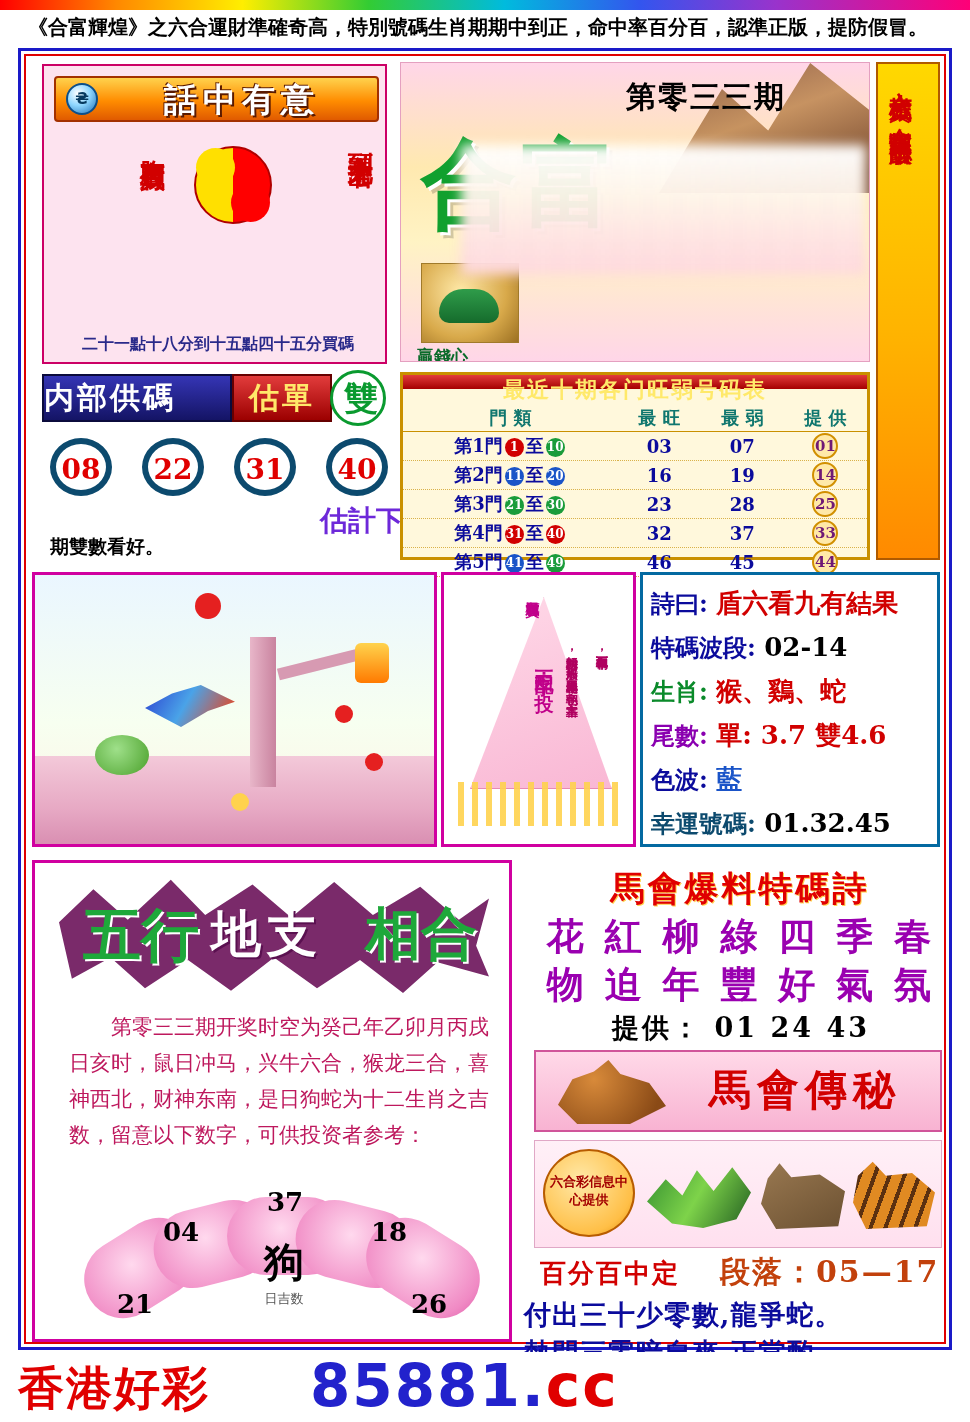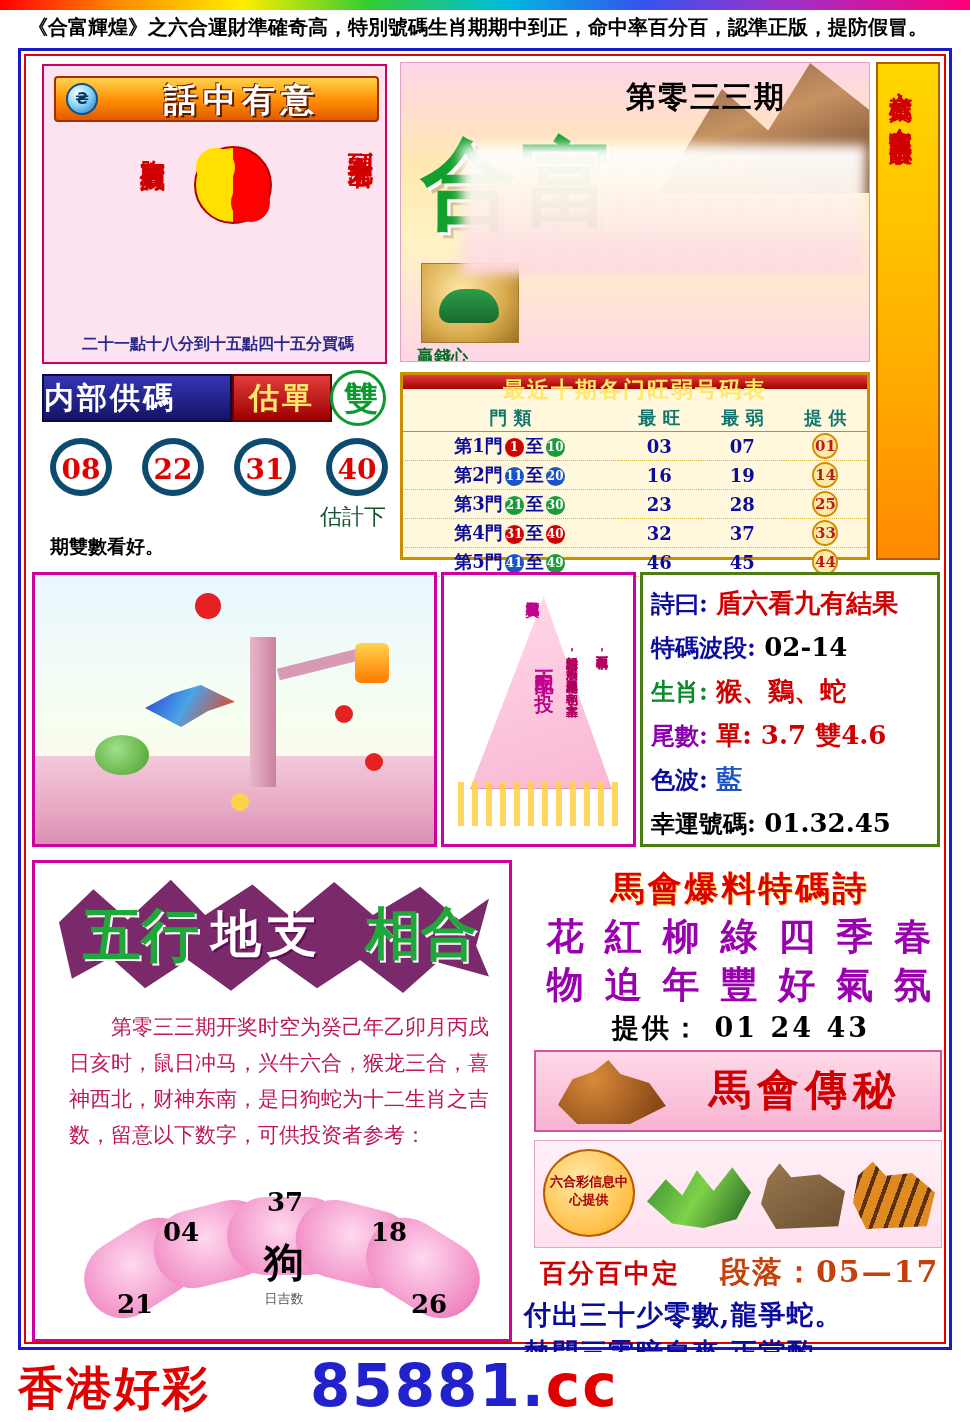--- a/index.html
+++ b/index.html
@@ -131,21 +131,21 @@
   }
   .ball{
     position:absolute;top:0;width:62px;height:58px;border-radius:50%;
     border:6px solid #0c4a6e;box-sizing:border-box;
     color:#e00000;font-size:28px;font-weight:bold;
     text-align:center;line-height:52px;
     font-family:"DejaVu Serif","Liberation Serif",serif;
   }
   .note-gjx{
     position:absolute;left:320px;top:502px;width:120px;
-    font-size:22px;color:#14532d;font-weight:normal;
+    font-size:28px;color:#6d28d9;font-weight:bold;
     font-family:"DejaVu Serif","Liberation Serif",serif;
   }
   .note-qsss{
     position:absolute;left:50px;top:534px;width:260px;
     font-size:19px;color:#000;font-weight:bold;
     font-family:"DejaVu Serif","Liberation Serif",serif;
   }
   
   .poster{
     position:absolute;left:400px;top:62px;width:470px;height:300px;
@@ -231,21 +231,21 @@
   }
   .men-cell{white-space:nowrap;}
   .mini{
     display:inline-block;width:19px;height:19px;border-radius:50%;
     color:#fff;font-size:12px;line-height:19px;text-align:center;
     vertical-align:middle;margin:0 2px;font-weight:bold;
   }
   .prov{
     display:inline-block;width:26px;height:26px;border-radius:50%;
     border:2px solid #d18f00;box-sizing:border-box;
-    background:#ffe9a8;color:#b91c1c;font-size:15px;line-height:22px;text-align:center;font-weight:bold;
+    background:#ffe9a8;color:#701a75;font-size:15px;line-height:22px;text-align:center;font-weight:bold;
   }
   
   .pic-box{
     position:absolute;left:32px;top:572px;width:405px;height:275px;
     border:3px solid #d000a0;box-sizing:border-box;
     background:linear-gradient(180deg,#eaf6ff 0%,#f7fff0 55%,#fdf0e2 100%);
     overflow:hidden;
   }
   .sun{position:absolute;left:160px;top:18px;width:26px;height:26px;border-radius:50%;background:#e52020;}
   .ground{position:absolute;left:0;bottom:0;width:100%;height:88px;
@@ -280,21 +280,21 @@
   .sail-big{
     position:absolute;left:88px;top:86px;height:120px;font-size:19px;color:#c0008a;font-weight:bold;
   }
   .wave{
     position:absolute;left:14px;bottom:18px;width:166px;height:44px;
     background:repeating-linear-gradient(90deg,#ffd24d 0 6px,transparent 6px 14px);
     opacity:.9;
   }
   .info-box{
     position:absolute;left:640px;top:572px;width:300px;height:275px;
-    border:3px solid #4d7c0f;box-sizing:border-box;background:#fff;
+    border:3px solid #0369a1;box-sizing:border-box;background:#fff;
     padding:6px 8px;
     font-family:"DejaVu Serif","Liberation Serif",serif;
   }
   .info-row{
     height:44px;line-height:44px;font-size:24px;font-weight:bold;white-space:nowrap;
   }
   .val-b{color:#000;font-size:26px;}
   
   .wuxing-box{
     position:absolute;left:32px;top:860px;width:480px;height:482px;
@@ -555,21 +555,21 @@
   <div class="wave"></div>
 </div>
 
 <div class="info-box">
   <div id="info-rows">
       <div class="info-row"><span style="color:#0b0b9c">詩曰:</span> <span class="val-b" style="color:#d10000">盾六看九有結果</span></div>
       <div class="info-row"><span style="color:#0b0b9c">特碼波段:</span> <span class="val-b" style="color:#000000">02-14</span></div>
       <div class="info-row"><span style="color:#0a8a2a">生肖:</span> <span class="val-b" style="color:#d10000">猴、鷄、蛇</span></div>
       <div class="info-row"><span style="color:#8a00b0">尾數:</span> <span class="val-b" style="color:#d10000">單: 3.7 雙4.6</span></div>
       <div class="info-row"><span style="color:#0b0b9c">色波:</span> <span class="val-b" style="color:#1a54c8">藍</span></div>
-      <div class="info-row"><span style="color:#000000">幸運號碼:</span> <span class="val-b" style="color:#000000">01.32.45</span></div>
+      <div class="info-row"><span style="color:#0c4a6e">幸運號碼:</span> <span class="val-b" style="color:#000000">01.32.45</span></div>
     </div>
 </div>
 
 <div class="wuxing-box">
   <div class="star-burst"></div>
   <div class="wx-1">五行</div>
   <div class="wx-2">地支</div>
   <div class="wx-3">相合</div>
   <div class="wx-para">第零三三期开奖时空为癸己年乙卯月丙戌日亥时，鼠日冲马，兴牛六合，猴龙三合，喜神西北，财神东南，是日狗蛇为十二生肖之吉数，留意以下数字，可供投资者参考：</div>
   <div class="lotus">

